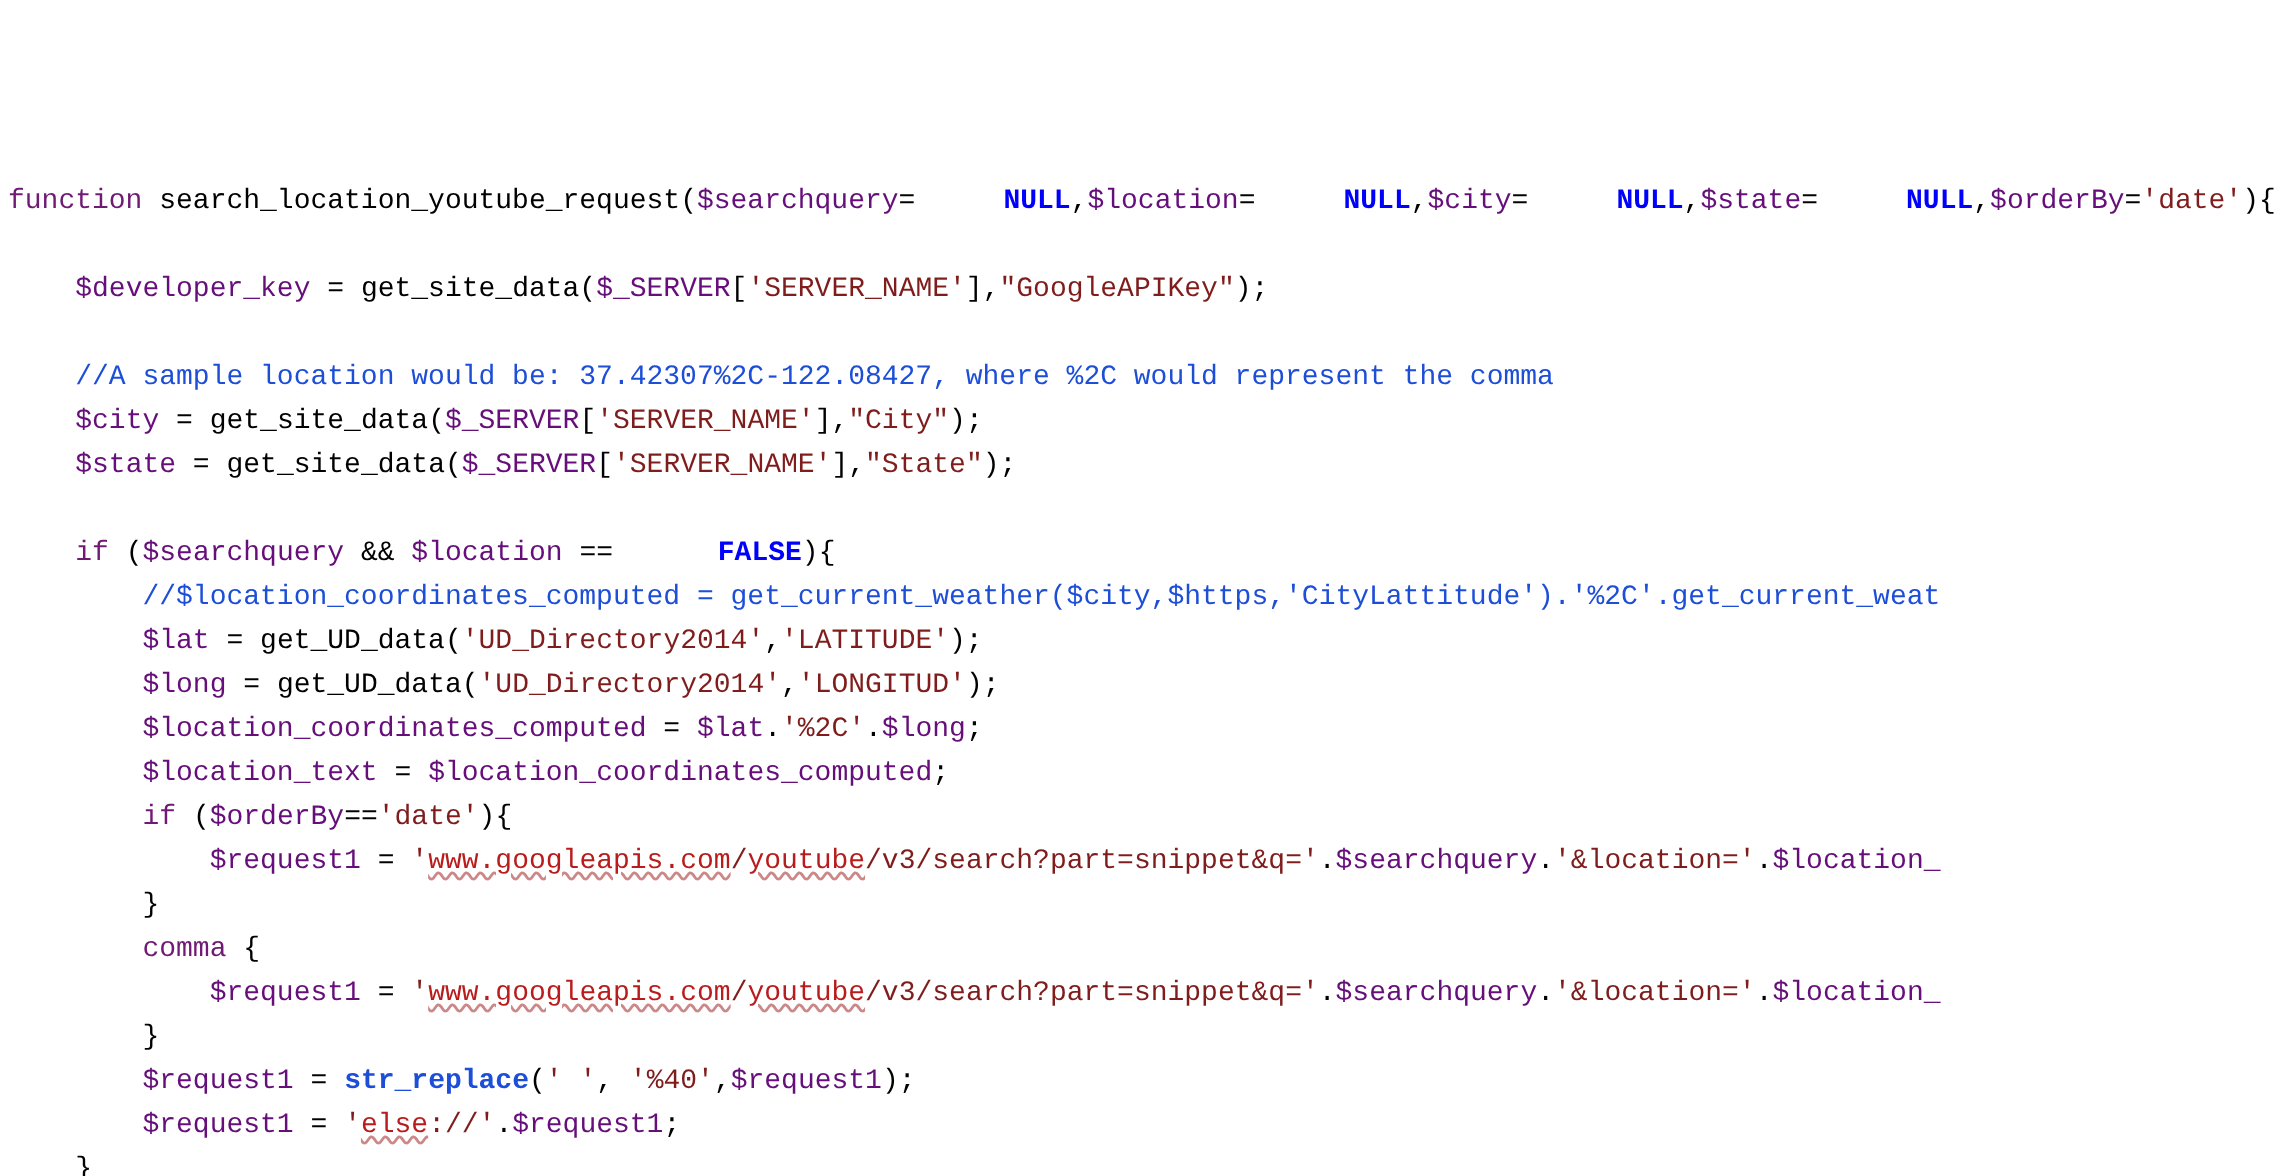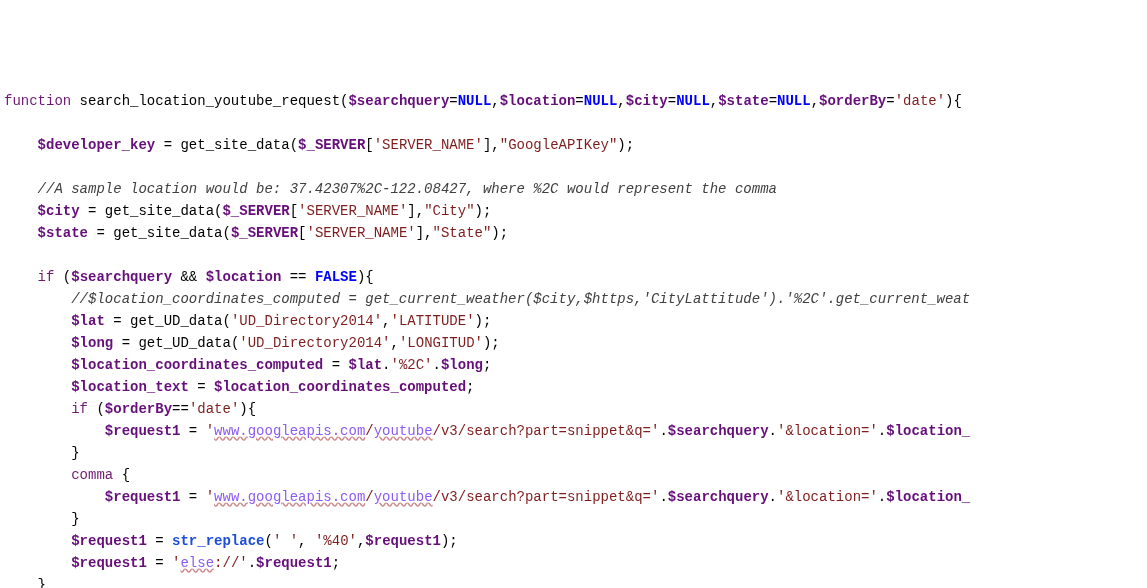--- a/index.html
+++ b/index.html
@@ -14,25 +14,25 @@
     width: 1147px;
     height: 588px;
   }
   .code {
     padding-left: 4px;
     padding-top: 2px;
   }
   .kw { color: #701a75; }
   .fn { color: #000000; text-align: center; }
   .fnb { font-weight: bold; color: #1d4ed8; }
-  .var { color: #660e7a; font-weight: bold; text-align: right; }
-  .null { color: #0000ff; font-weight: bold; }
+  .var { color: #660e7a; font-weight: normal; text-align: right; }
+  .null { color: #0000ff; font-weight: bold; margin-left: 44px; }
   .str { color: #7f1d1d; }
-  .cmt { color: #404040; font-style: italic; }
-  .url { color: #8b5cf6; text-decoration: underline; text-decoration-style: wavy; text-decoration-color: #cc8888; }
+  .cmt { color: #1d4ed8; }
+  .url { color: #b91c1c; text-decoration: underline; text-decoration-style: wavy; text-decoration-color: #cc8888; }
   .op { color: #000000; }
 </style>
 </head>
 <body>
 
 
 
 <div class="code"><span><span class="kw">function</span><span class="fn"> search_location_youtube_request</span><span class="op">(</span><span class="var">$searchquery</span><span class="op">=</span><span class="null">NULL</span><span class="op">,</span><span class="var">$location</span><span class="op">=</span><span class="null">NULL</span><span class="op">,</span><span class="var">$city</span><span class="op">=</span><span class="null">NULL</span><span class="op">,</span><span class="var">$state</span><span class="op">=</span><span class="null">NULL</span><span class="op">,</span><span class="var">$orderBy</span><span class="op">=</span><span class="str">'date'</span><span class="op">){</span></span>
 
 <span>    <span class="var">$developer_key</span><span class="op"> = </span><span class="fn">get_site_data</span><span class="op">(</span><span class="var">$_SERVER</span><span class="op">[</span><span class="str">'SERVER_NAME'</span><span class="op">],</span><span class="str">"GoogleAPIKey"</span><span class="op">);</span></span>

